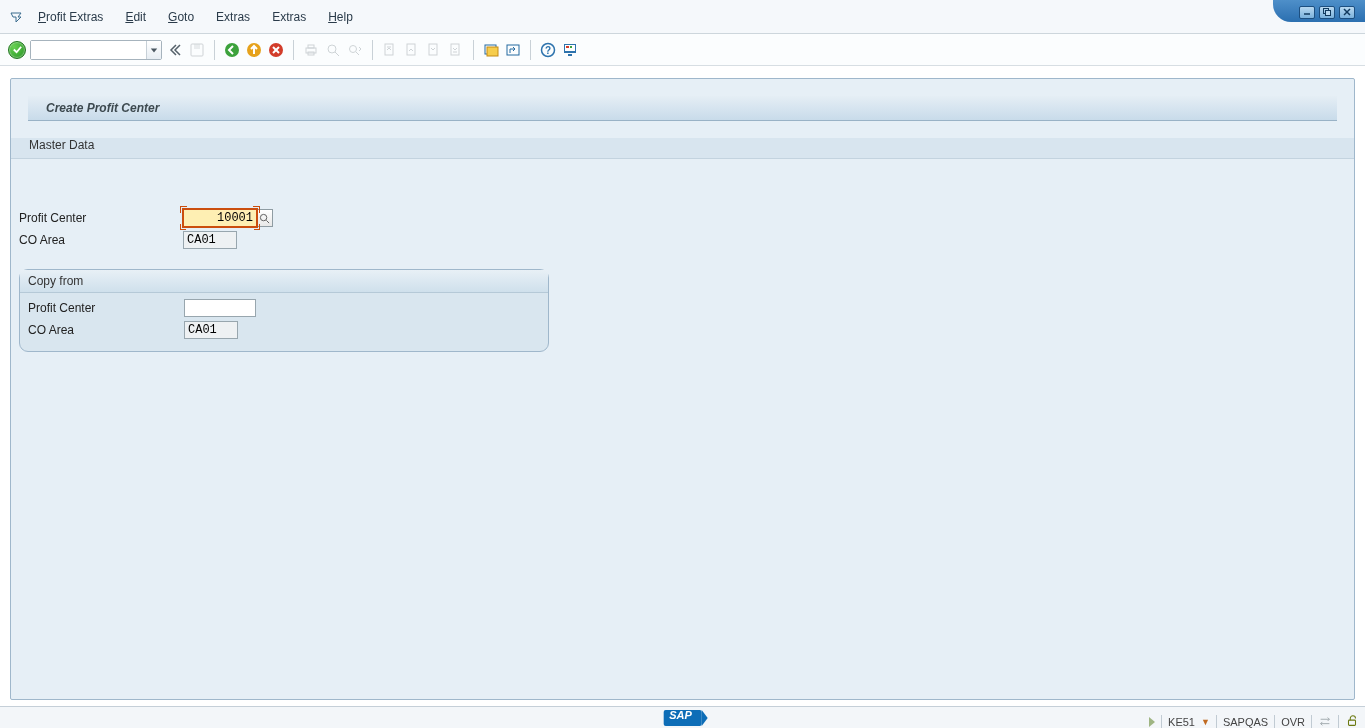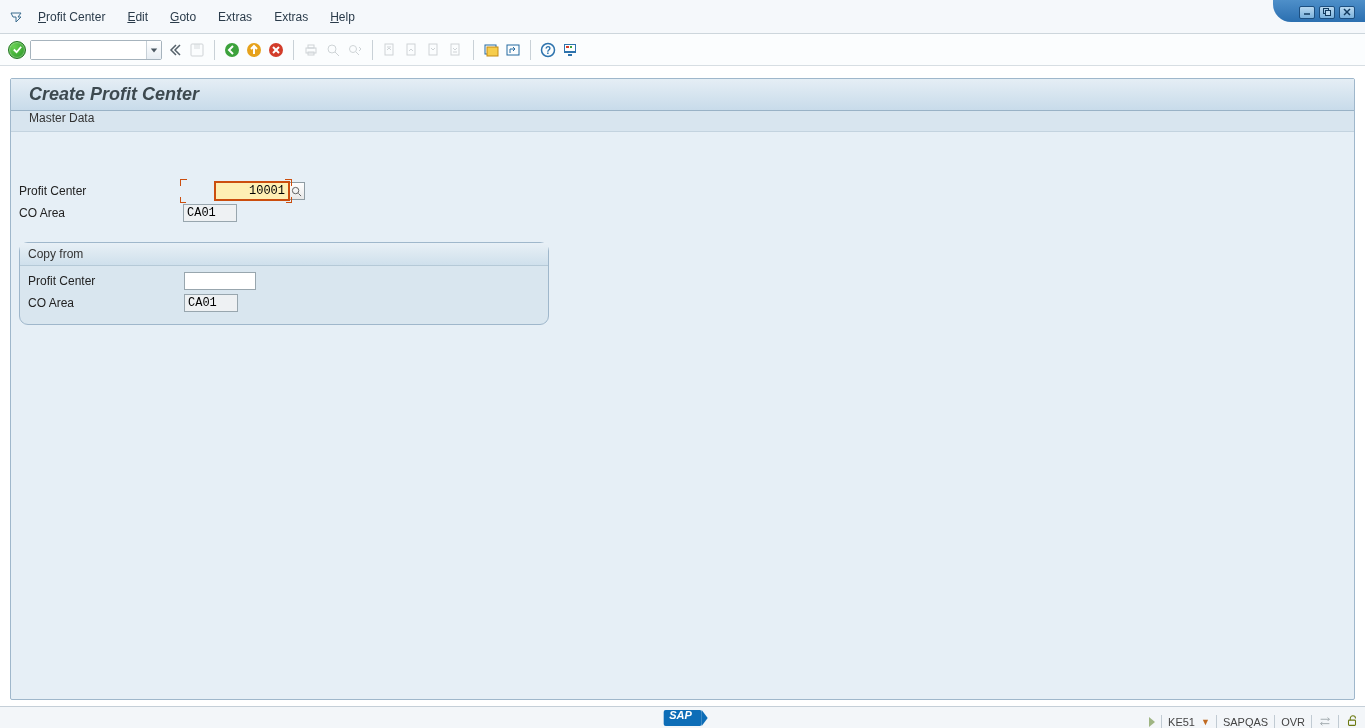--- a/index.html
+++ b/index.html
@@ -116,25 +116,25 @@
   
   .content-wrap {
     position: absolute;
     left: 10px; right: 10px;
     top: 78px; bottom: 28px;
     border: 1px solid #9fb7cb;
     background: #e6eff6;
     border-radius: 2px;
   }
   .title-bar {
-    margin: 0;
+    margin: 17px;
     padding: 5px 12px 5px 18px;
     background: linear-gradient(#e5eef5, #c8dbea);
     border-bottom: 1px solid #99b2c6;
-    font-size: 18px;
+    font-size: 12px;
     font-style: italic;
     font-weight: bold;
     color: #3d494f;
   }
   .sub-bar {
     padding: 0 12px 6px 18px;
     font-size: 12px;
     background: #d8e5ef;
     border-bottom: 1px solid #c3d3df;
     cursor:pointer;
@@ -160,21 +160,20 @@
     border: 1px solid #98a6ae;
     background: #fff;
   }
   .pc-input {
     width: 74px;
     background: #feefb3;
     border: 1px solid #cb4e0e;
     outline: 1px solid #cb4e0e;
     outline-offset: 0;
     position: relative;
-    margin-left: 32px;
   }
   .pc-input-wrap {
     position: relative;
     display: inline-flex;
     align-items:center;
   }
   .pc-input-wrap::before,
   .pc-input-wrap::after,
   .pc-corner-bl, .pc-corner-br {
     content:"";
@@ -287,21 +286,21 @@
       </div>
   </div>
 </div>
 
 <div class="menu-bar">
   <span class="menu-icon">
     <svg viewBox="0 0 16 16">
         <path d="M3 4h10l-3 4h3l-5 5v-5H5z" fill="none" stroke="#3a6c8e" stroke-width="1"></path>
       </svg>
   </span>
-  <span class="menu-item"><span class="ul">P</span><span>rofit Center</span></span>
+  <span class="menu-item"><span class="ul">P</span><span>rofit Extras</span></span>
   <span class="menu-item"><span class="ul">E</span><span>dit</span></span>
   <span class="menu-item"><span class="ul">G</span><span>oto</span></span>
   <span class="menu-item"><span>Extras</span></span>
   <span class="menu-item"><span>Extras</span></span>
   <span class="menu-item"><span class="ul">H</span><span>elp</span></span>
 </div>
 
 <div class="toolbar">
   <div class="okeydoke">
     <svg viewBox="0 0 12 12" width="11" height="11">

